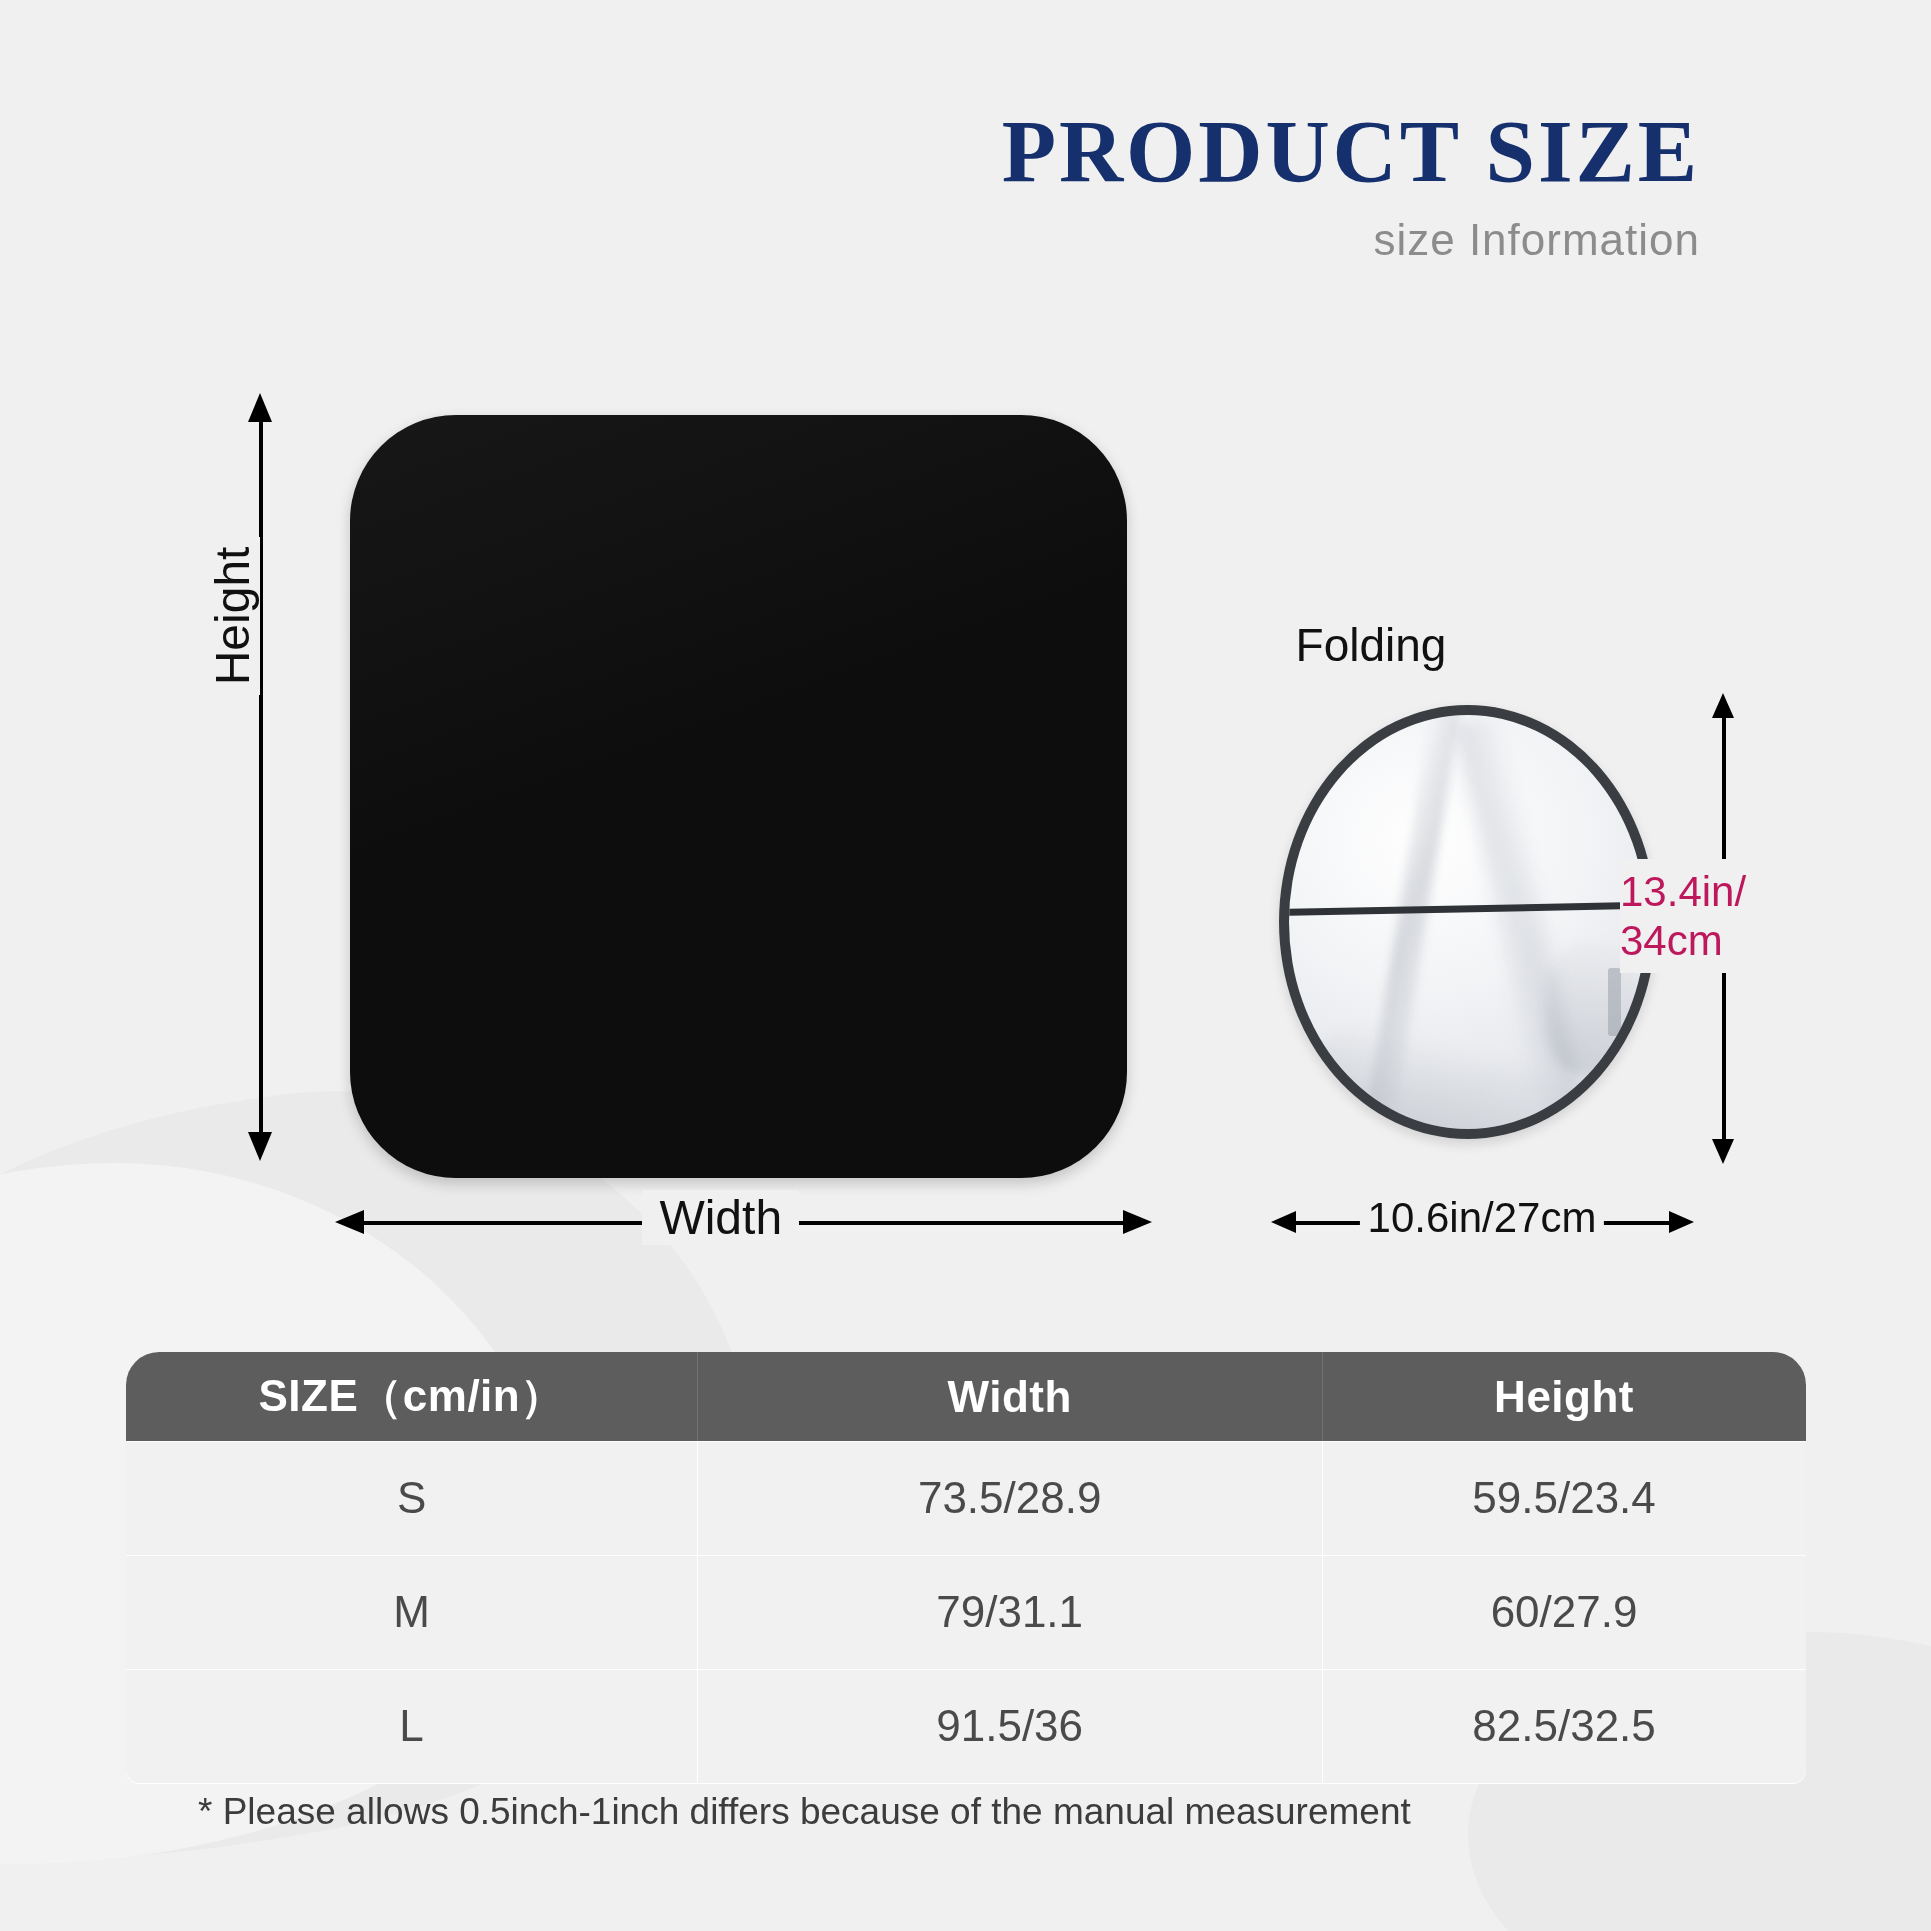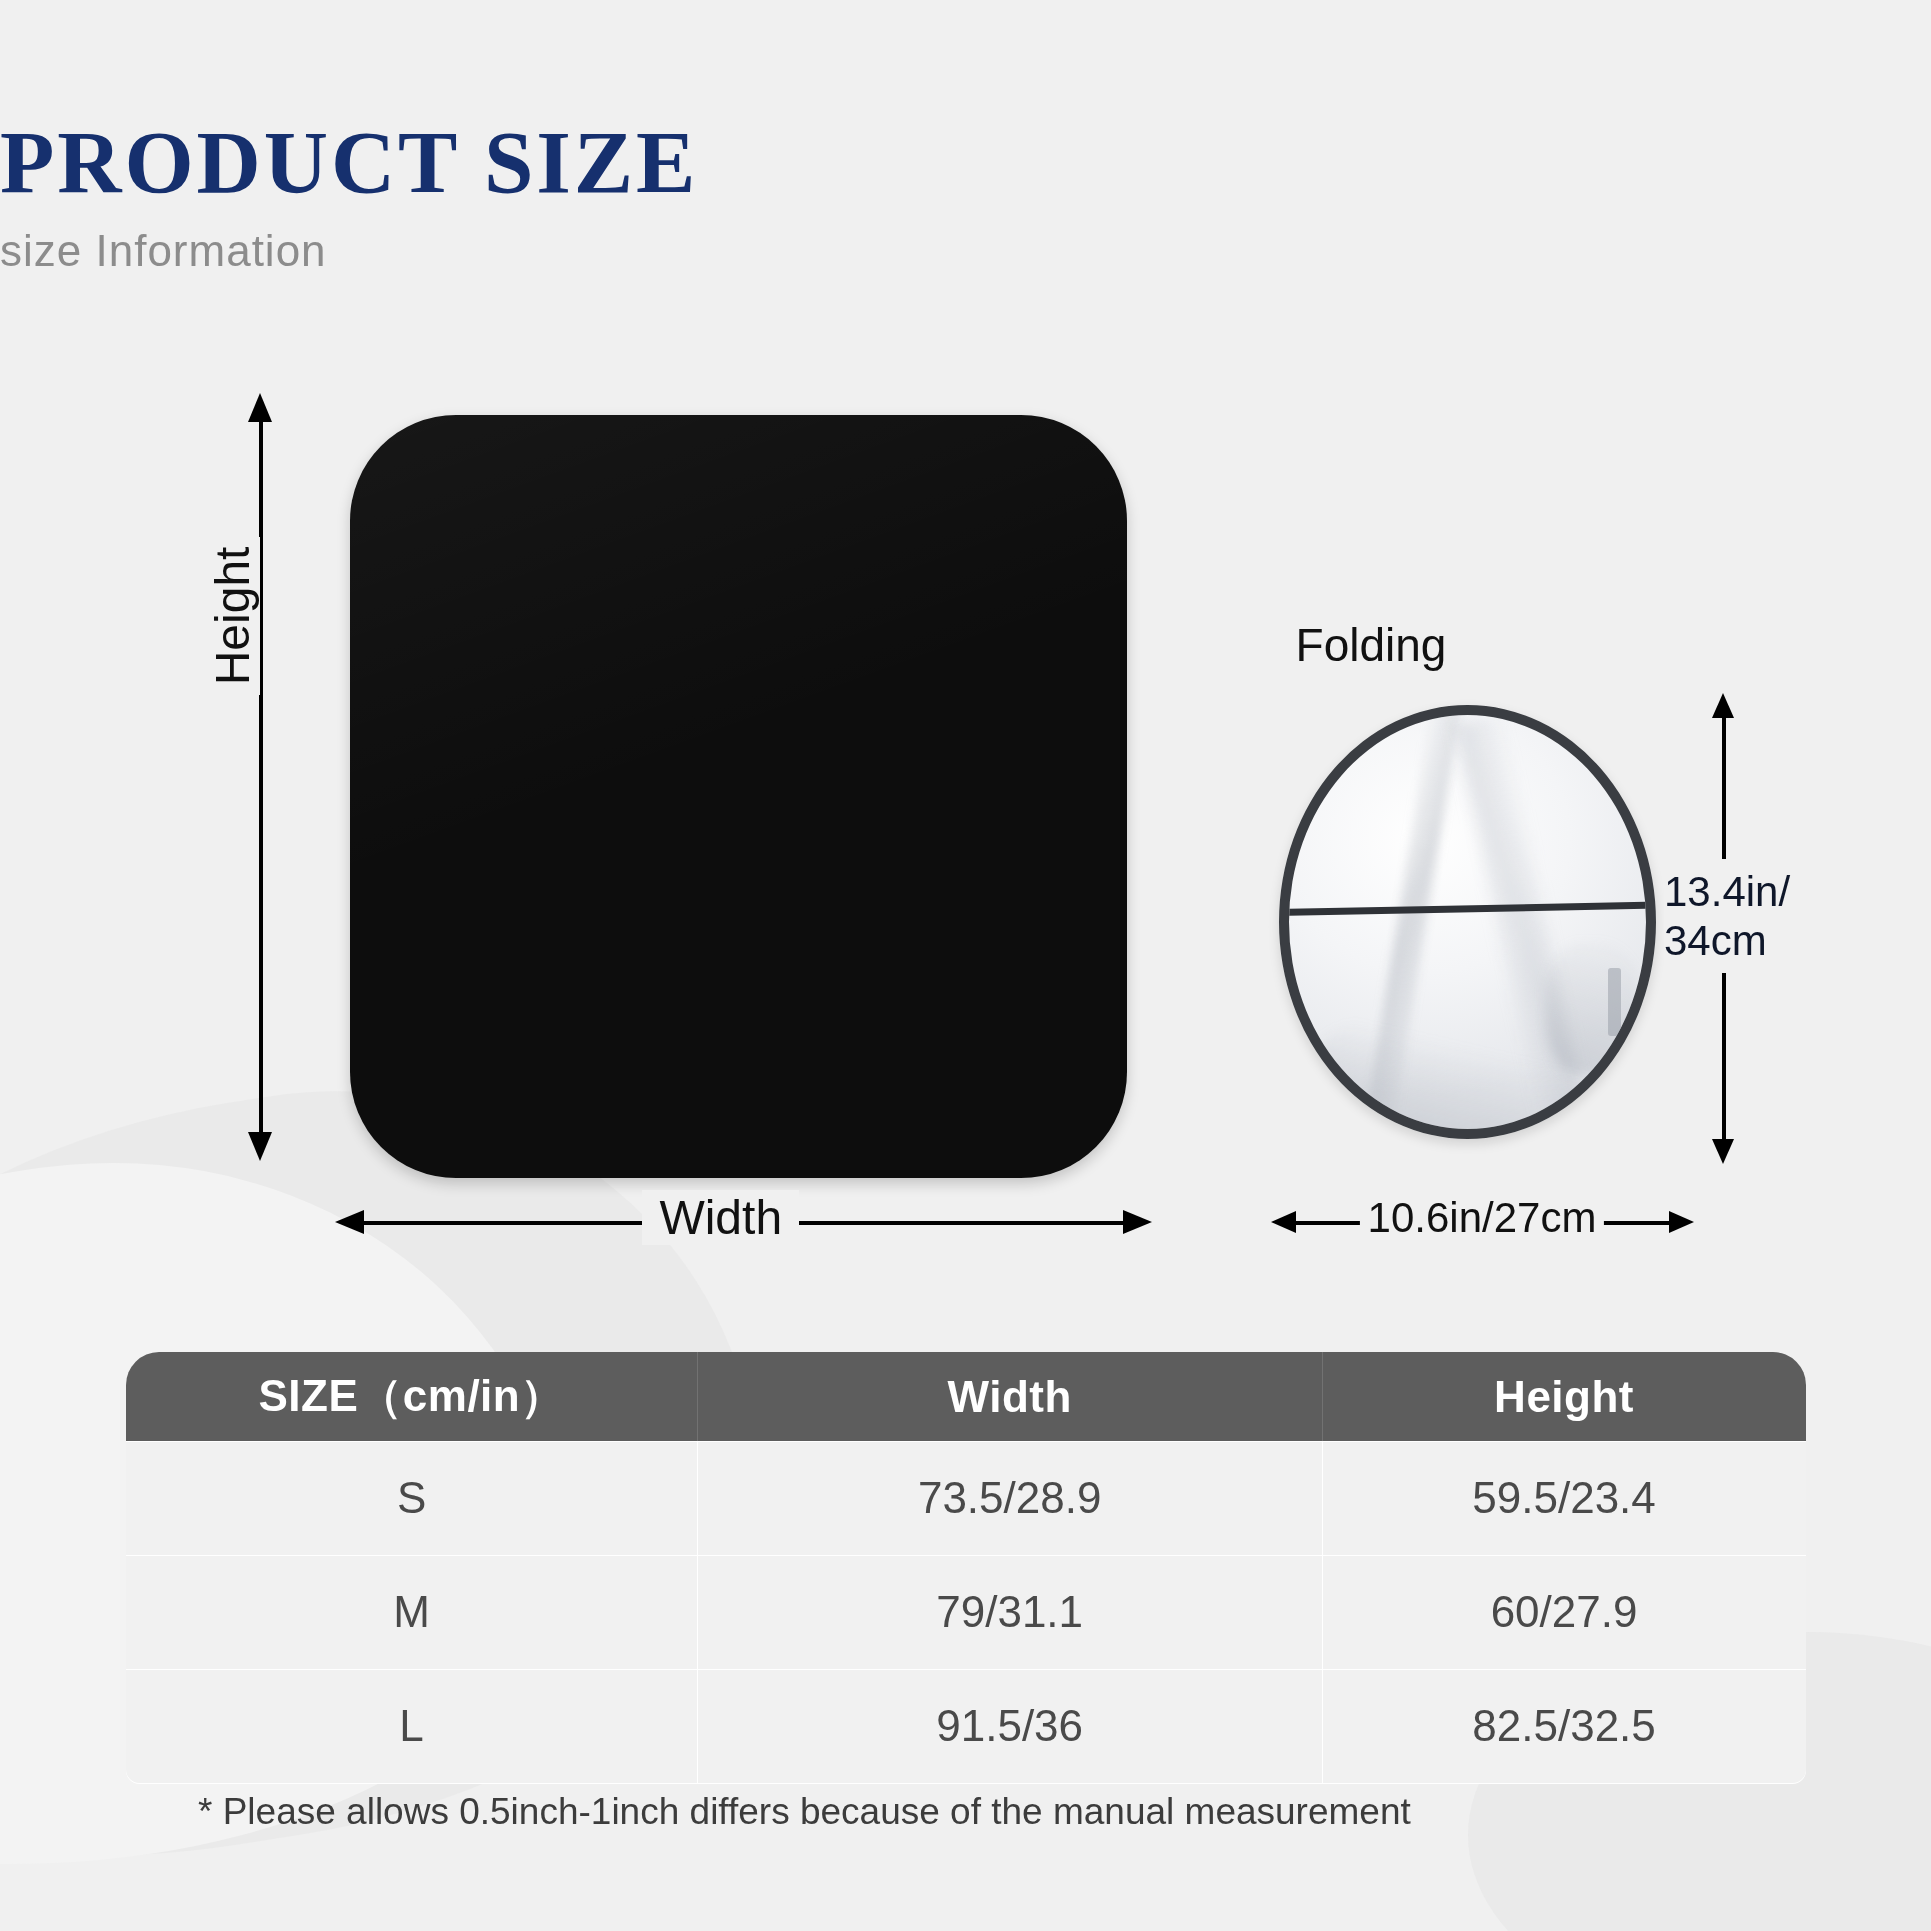--- a/index.html
+++ b/index.html
@@ -46,23 +46,23 @@
     height: 406px;
     background: #e7e7e7;
     border-radius: 50%;
     opacity: .7;
   }
 
   
   .header {
     position: absolute;
     left: 0;
-    top: 116px;
+    top: 105px;
     width: 1700px;
-    text-align: left;
+    text-align: right;
   }
   .title {
     font-family: "Liberation Serif", serif;
     font-size: 89px;
     font-weight: 700;
     letter-spacing: 2.9px;
     color: #16306e;
     line-height: 1.05;
     margin: 0;
   }
@@ -257,25 +257,25 @@
     position: absolute;
     left: -9.7px;
     width: 0; height: 0;
     border-left: 11.6px solid transparent;
     border-right: 11.6px solid transparent;
   }
   .fold-dim-v .cap-up { top: -23px; border-bottom: 25px solid #000; }
   .fold-dim-v .cap-dn { bottom: -23px; border-top: 25px solid #000; }
   .fold-dim-v-label {
     position: absolute;
-    left: 1664px;
+    left: 1620px;
     top: 859px;
     width: 232px;
     font-size: 42px;
-    color: #0f172a;
+    color: #be185d;
     line-height: 1.18;
     background: #f0f0f0;
     padding: 7.7px 0;
   }
 
   
   .fold-dim-h {
     position: absolute;
     left: 1294px;
     top: 1221px;

